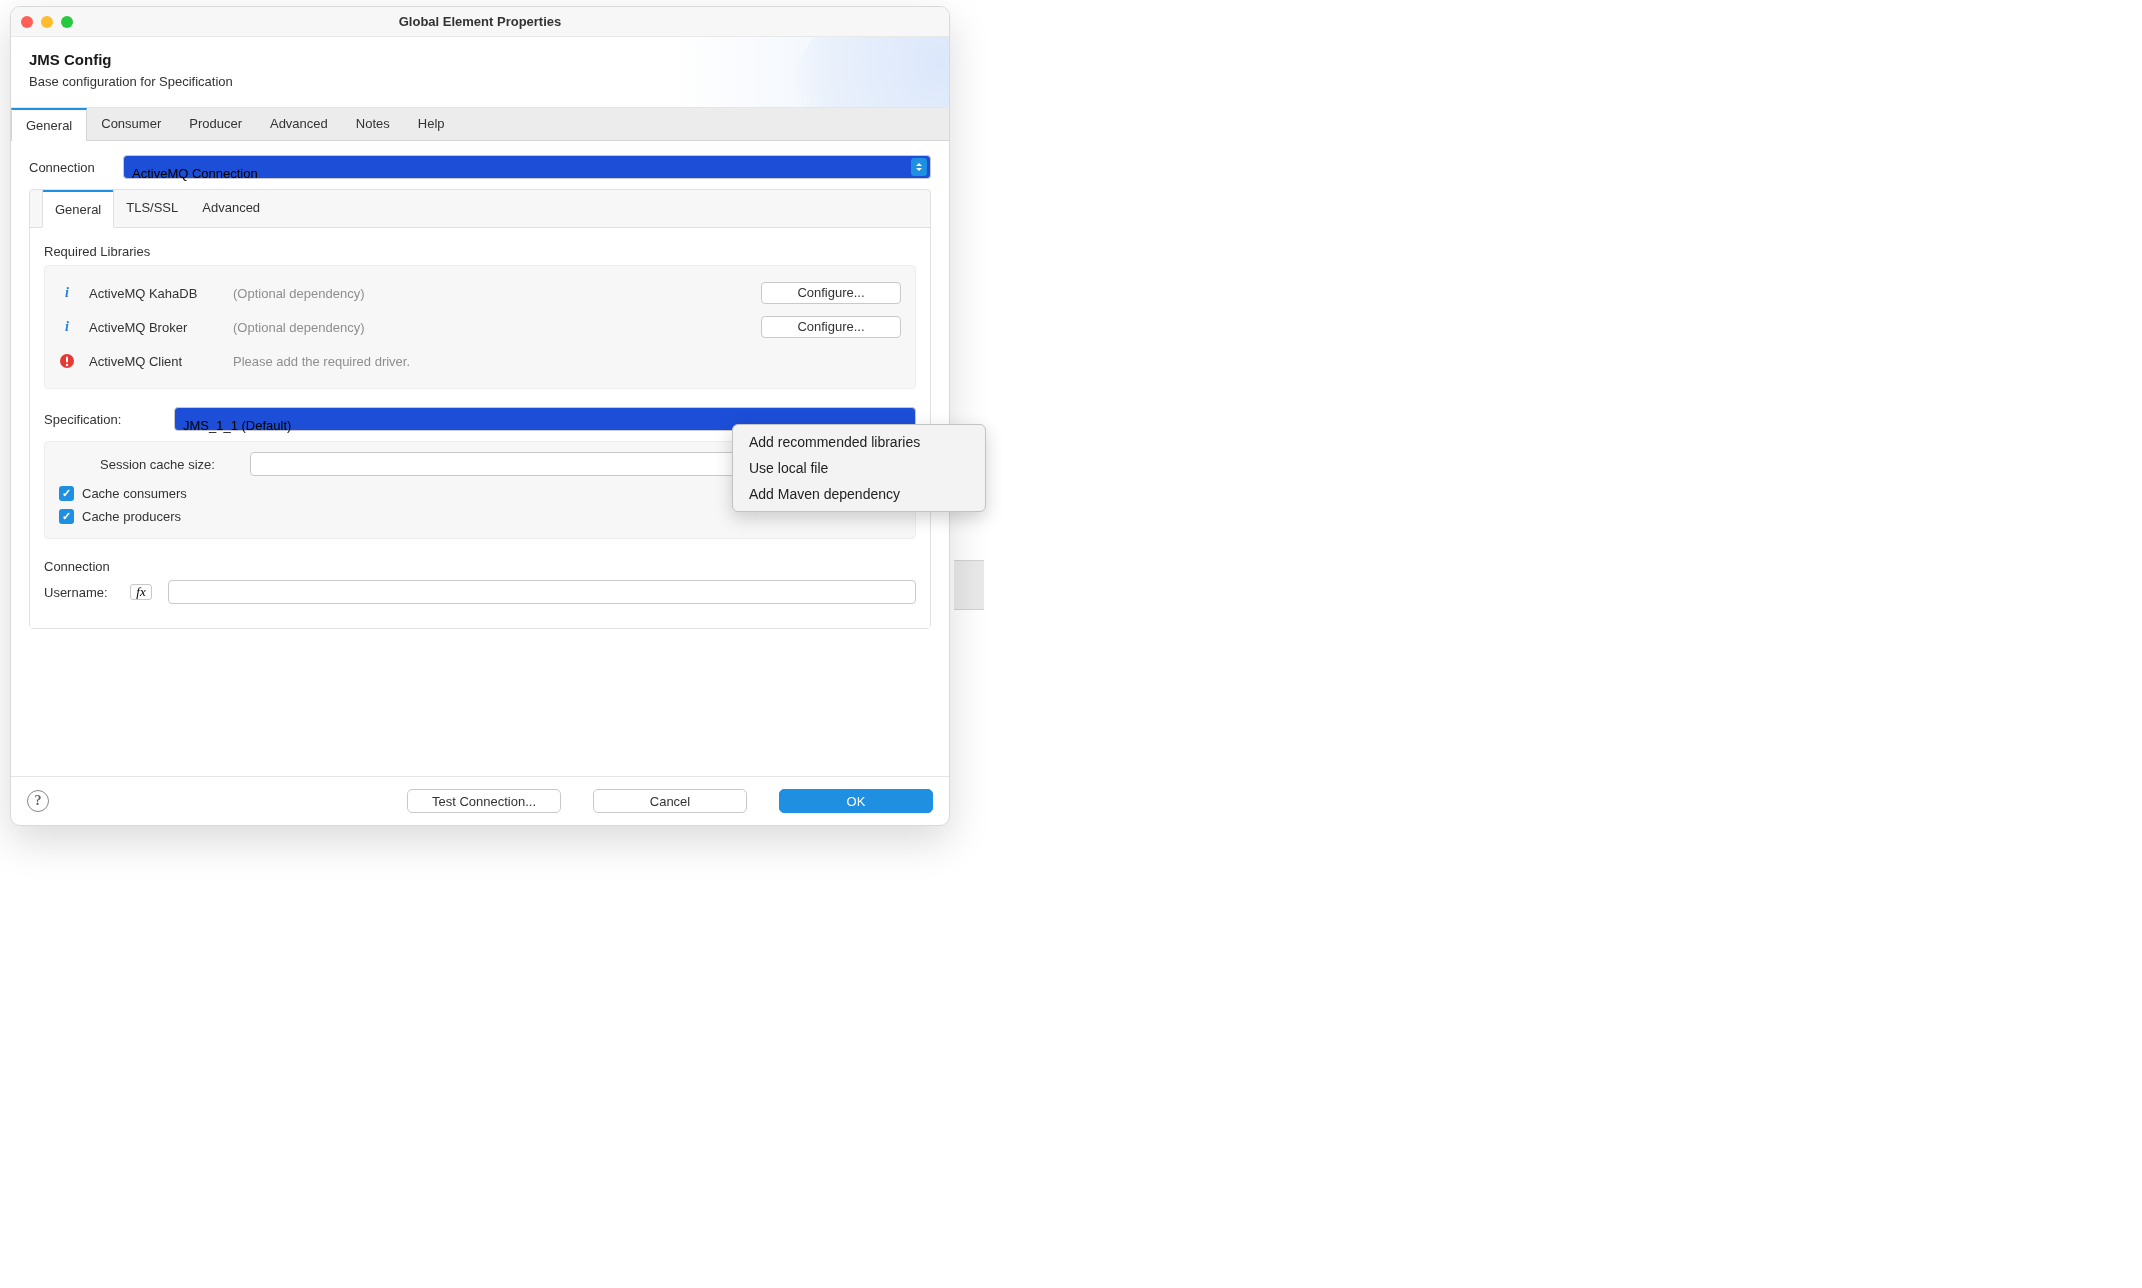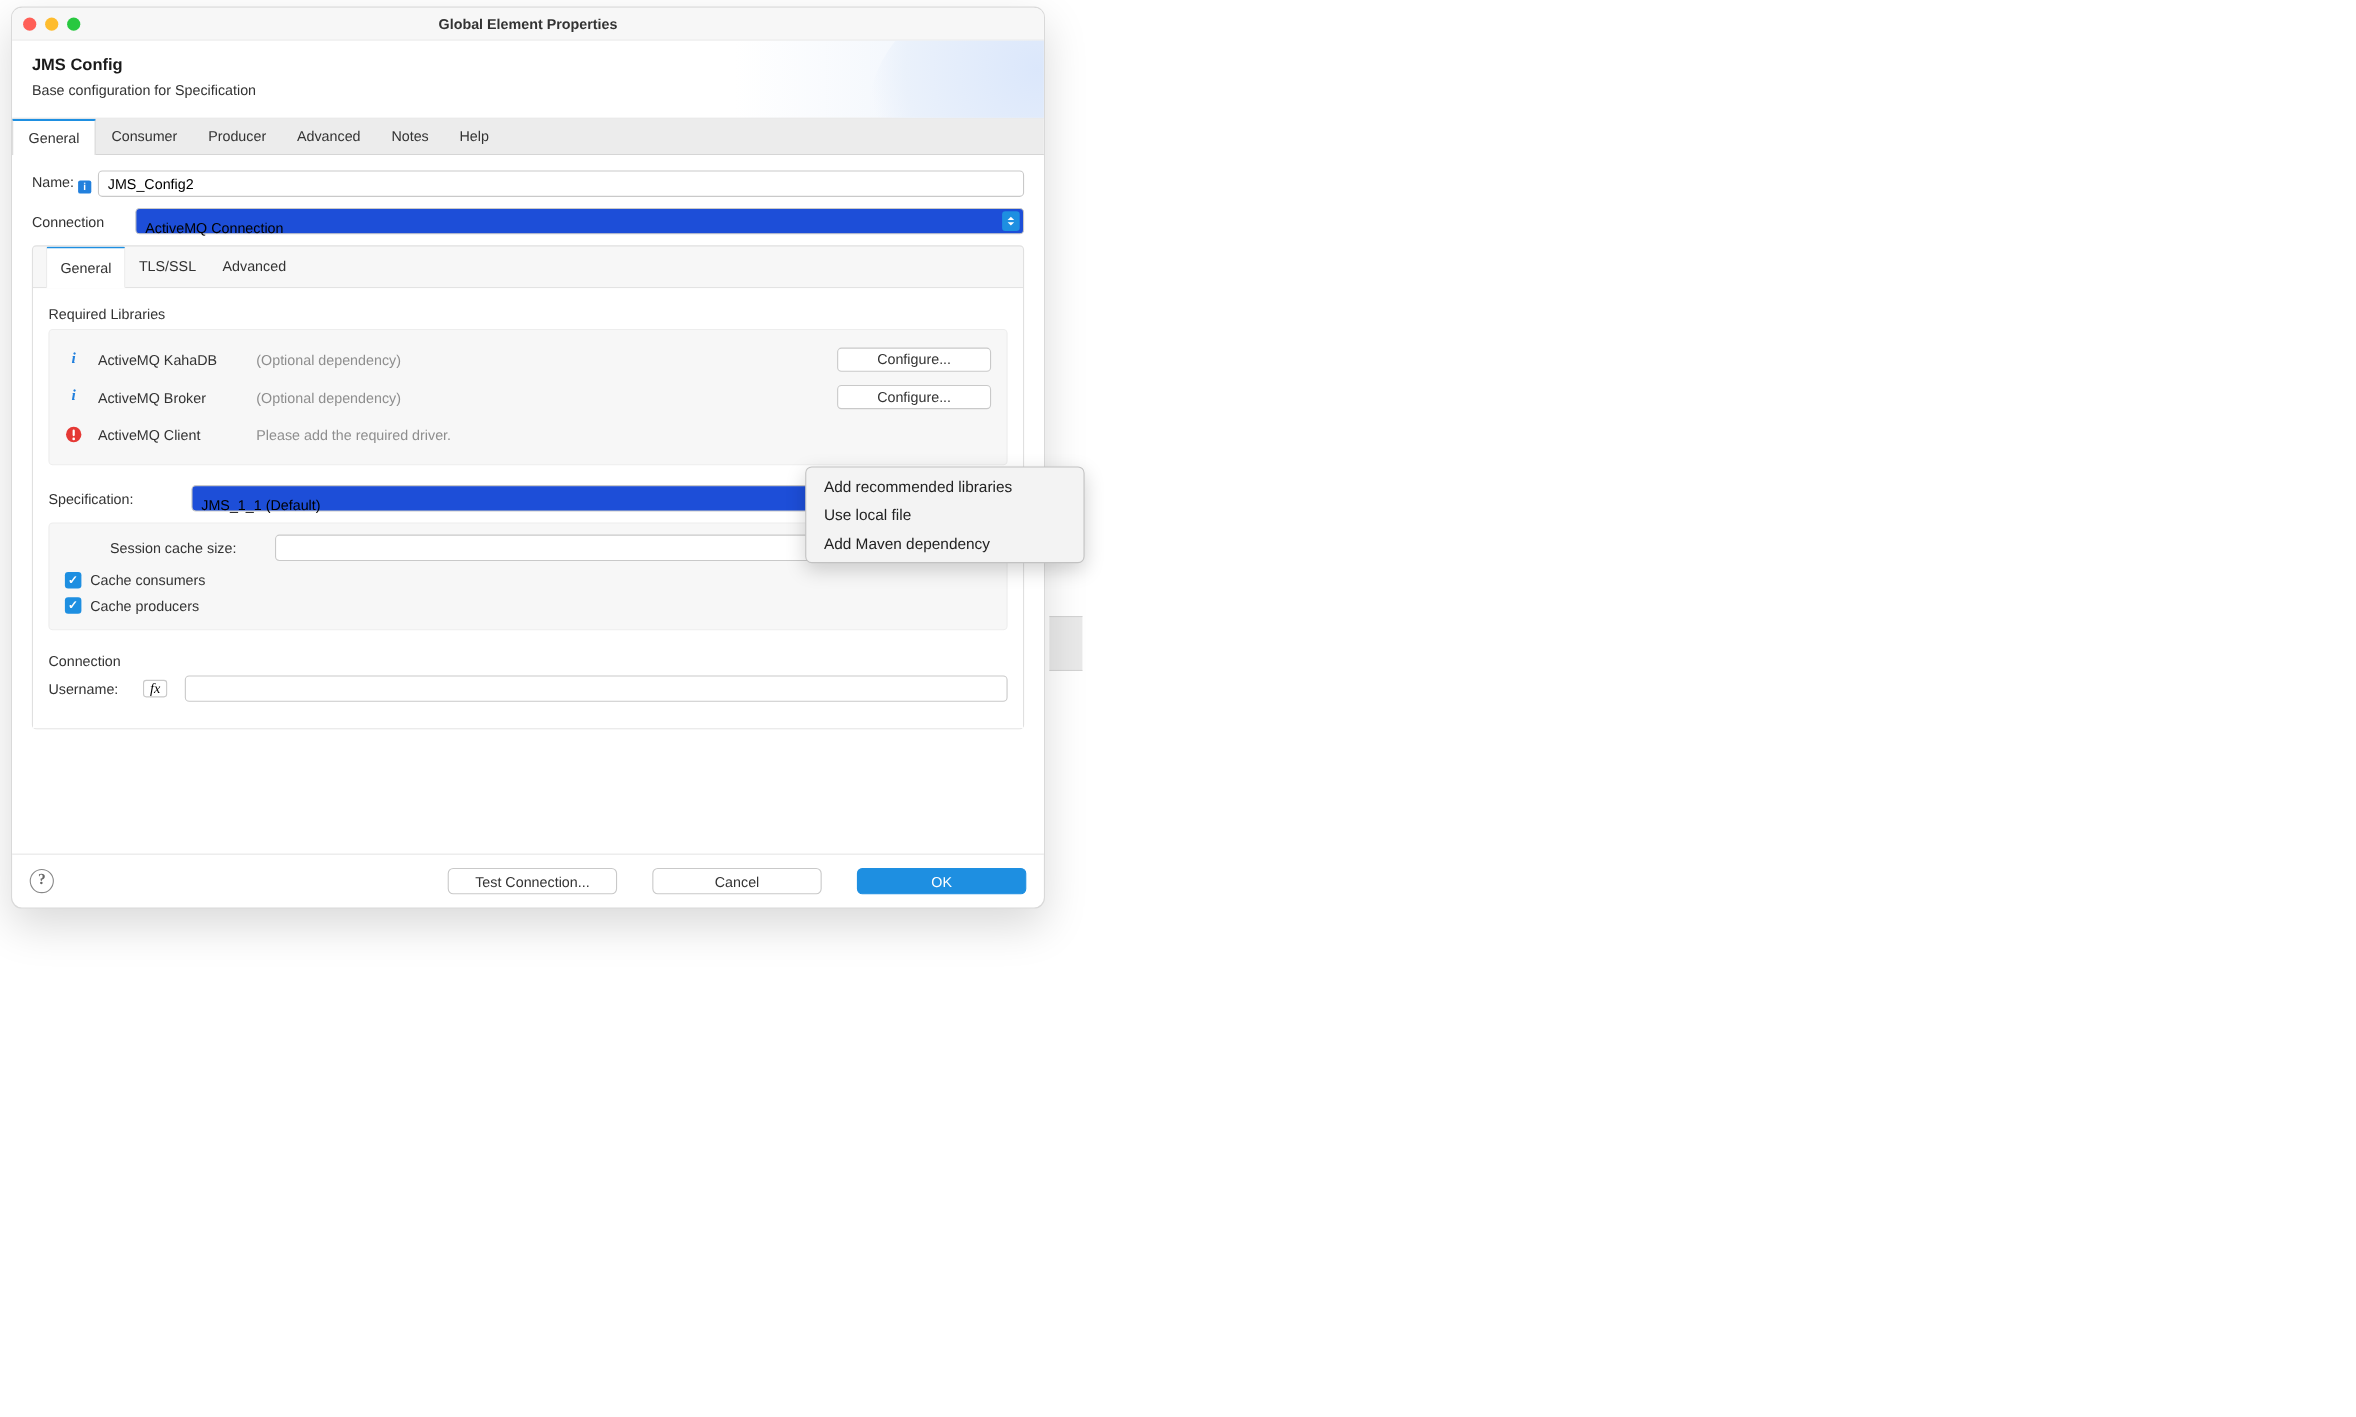--- a/index.html
+++ b/index.html
@@ -425,27 +425,20 @@
     <div class="main-tab active">General</div>
     <div class="main-tab">Consumer</div>
     <div class="main-tab">Producer</div>
     <div class="main-tab">Advanced</div>
     <div class="main-tab">Notes</div>
     <div class="main-tab">Help</div>
   </div>
 
   <div class="content-area">
 
-    <div class="form-row">
-      <span class="form-label name-label">
-        <span>Name:</span>
-        <span class="info-badge">i</span>
-      </span>
-      <input type="text" class="text-input" value="JMS_Config2" style="">
-    </div>
 
     <div class="form-row">
       <span class="form-label conn-label">Connection</span>
       <div class="select-wrapper">
         <div class="select-box">
           <span>ActiveMQ Connection</span>
         </div>
         <div class="select-arrows"></div>
       </div>
     </div>

